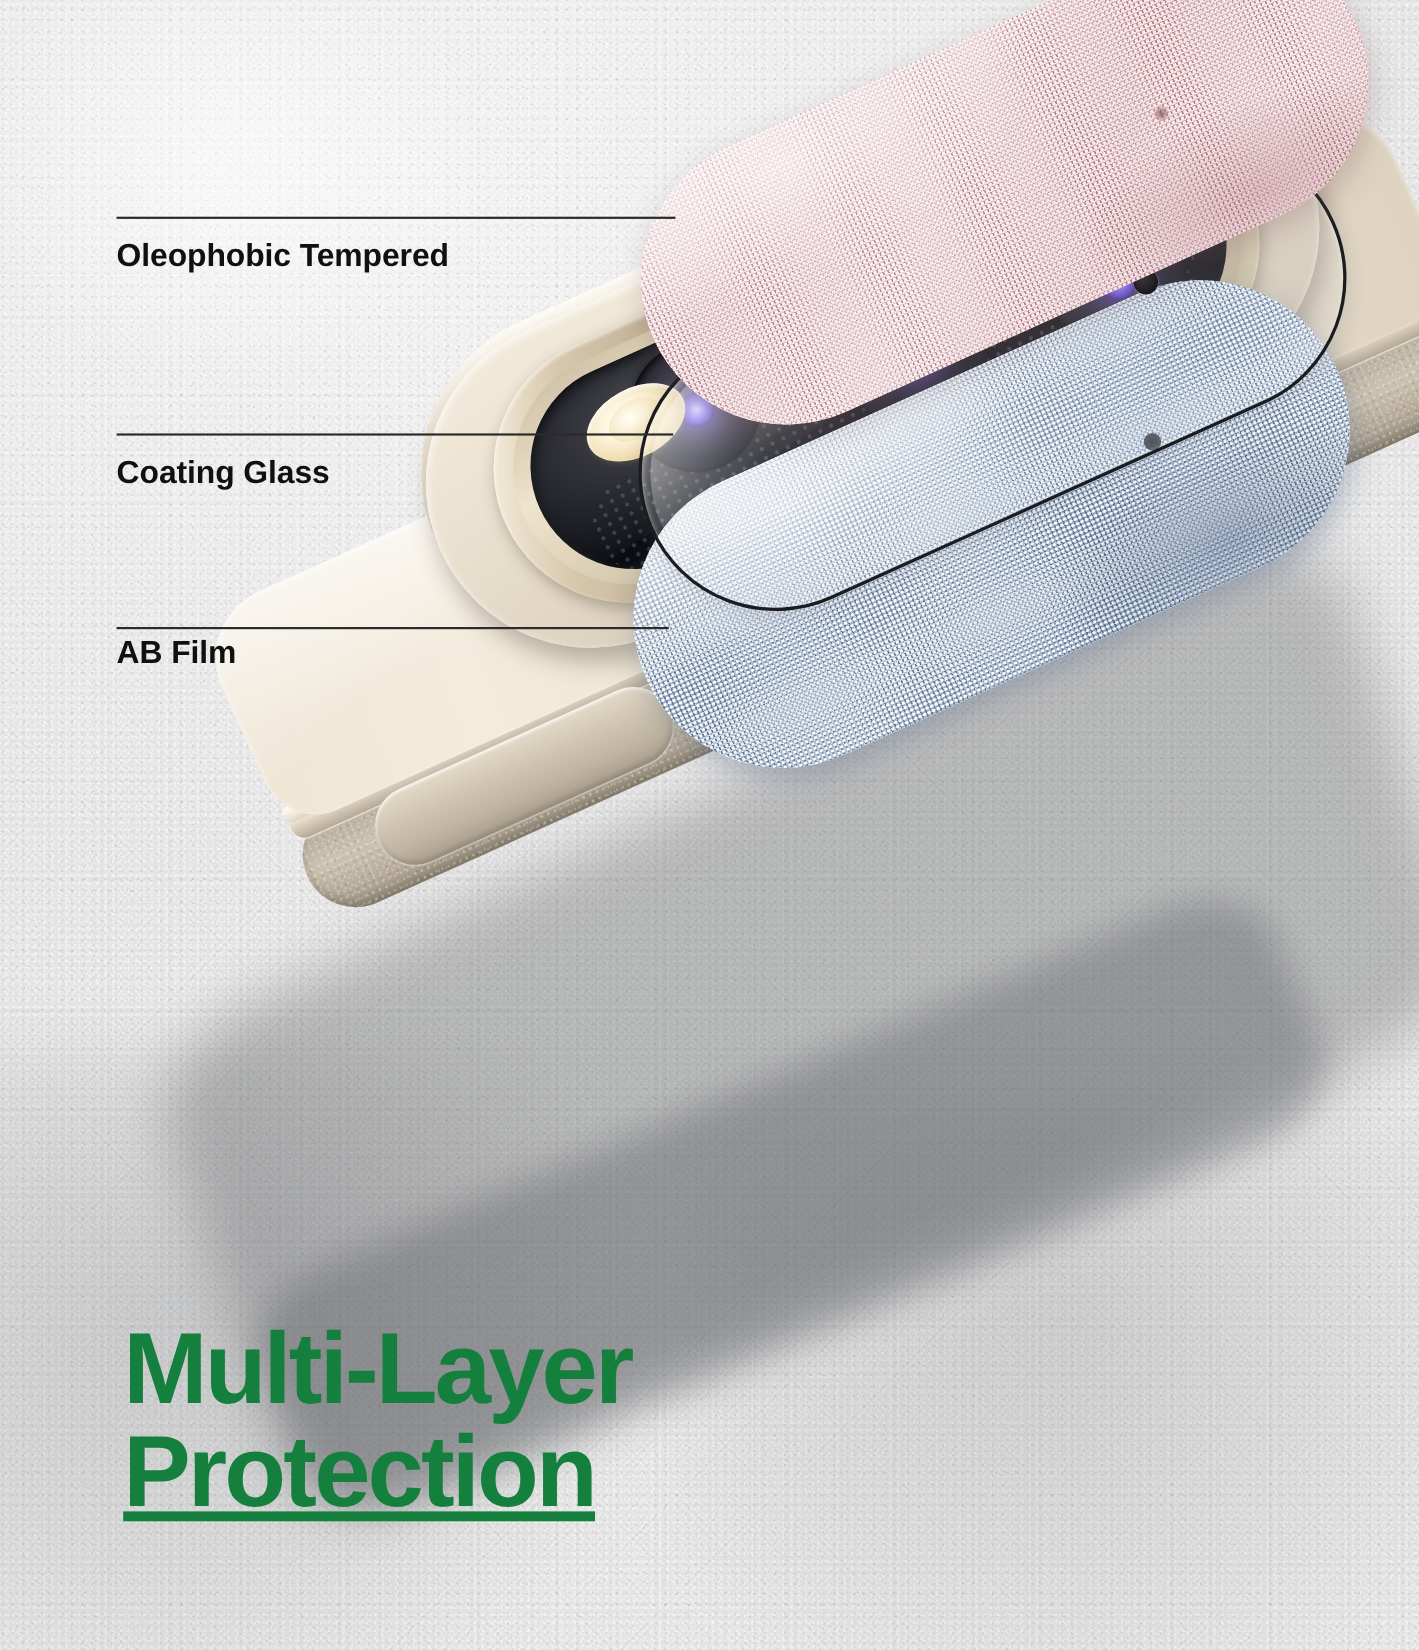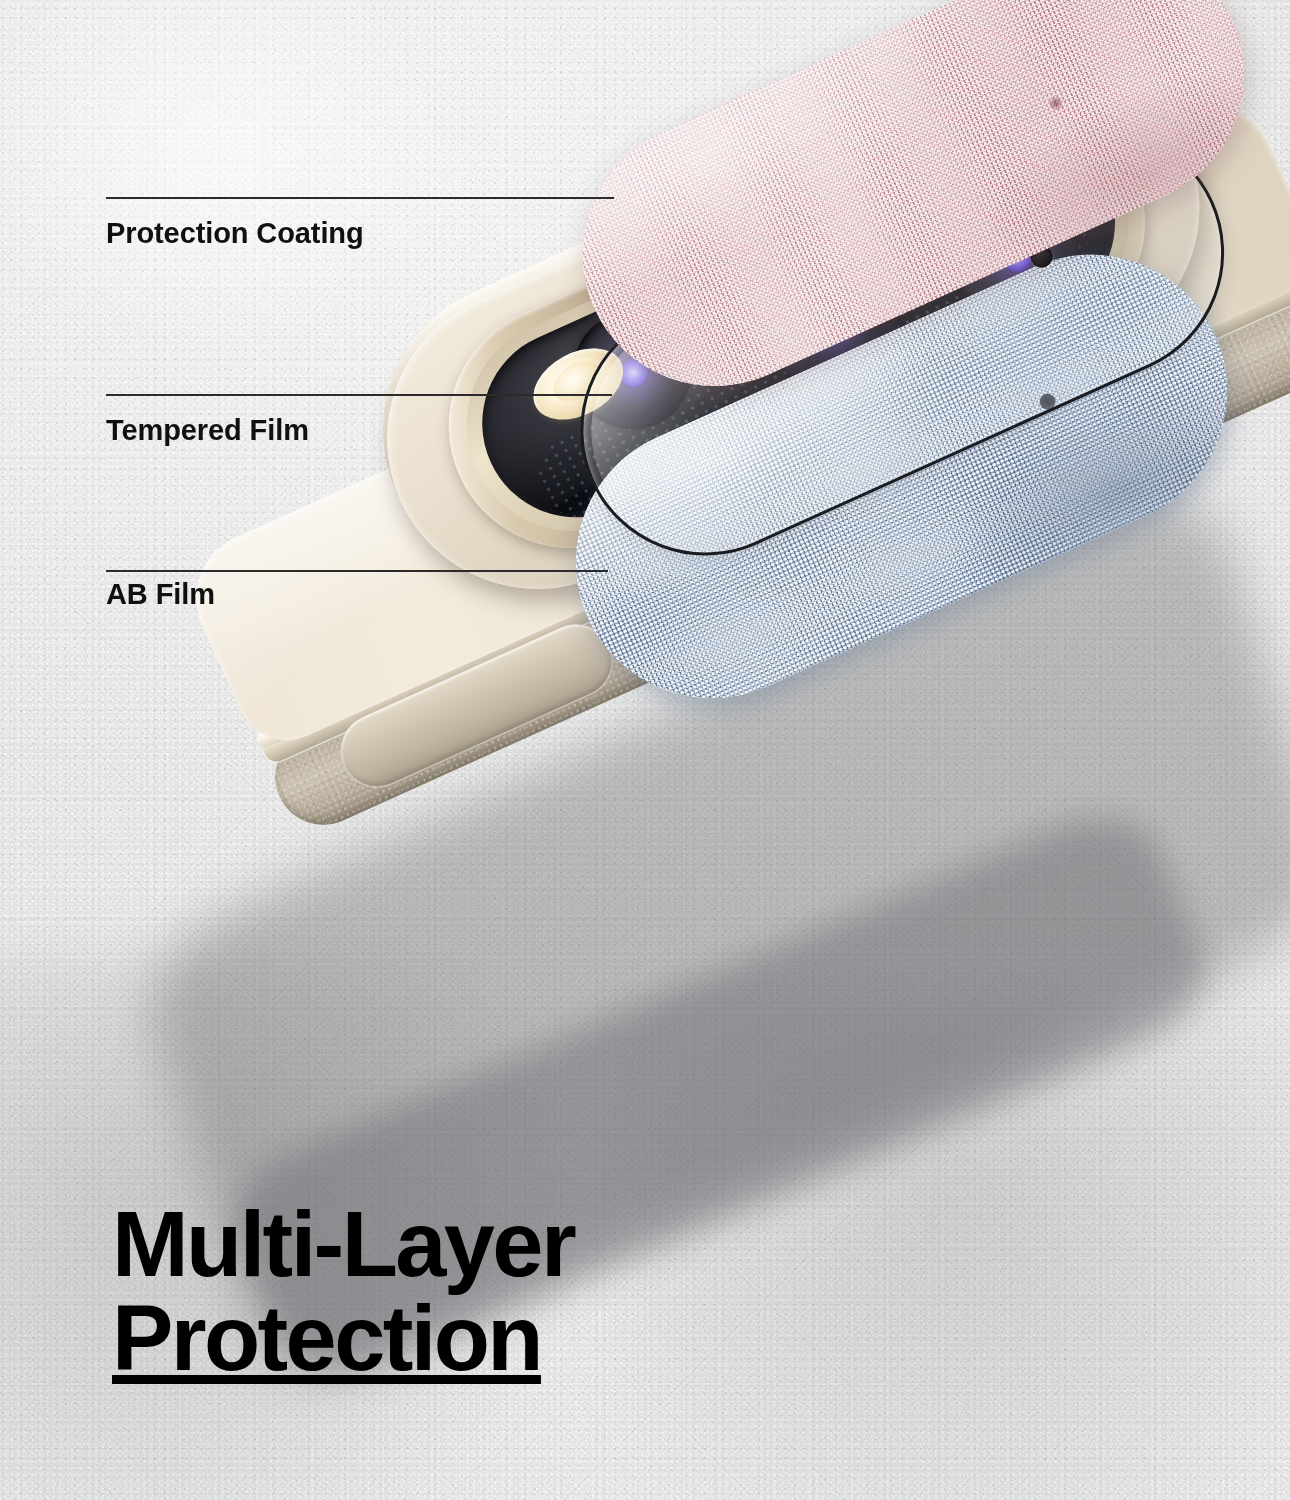--- a/index.html
+++ b/index.html
@@ -382,21 +382,21 @@
   #callout-tg  .lbl { top:20px; }
 
   #callout-ab  { left:106px; top:570px;  }
   #callout-ab  .rule{ width:502px; }
   #callout-ab  .lbl { top:8px; }
 
   
   #headline{
     position:absolute; left:112px; top:1198px;
     font-size:92px; font-weight:800; line-height:1.02;
-    color:#000000; letter-spacing:-2.6px;
+    color:#15803d; letter-spacing:-2.6px;
   }
   #headline .l2{ display:block;text-decoration:underline; }
 </style>
 </head>
 <body>
 
 <div id="stage">
 
   <div class="bg-base"></div>
   <div class="bg-grain"></div>
@@ -463,26 +463,26 @@
     <div class="layer-ol-body">
       <div class="mesh-pa"></div>
       <div class="mesh-pb"></div>
       <div class="mesh-phl"></div>
     </div>
     <div class="ol-hole"></div>
   </div>
 
   <div class="callout" id="callout-ol">
     <div class="rule"></div>
-    <div class="lbl">Protection Coating</div>
+    <div class="lbl">Oleophobic Tempered</div>
   </div>
 
   <div class="callout" id="callout-tg">
     <div class="rule"></div>
-    <div class="lbl">Tempered Film</div>
+    <div class="lbl">Coating Glass</div>
   </div>
 
   <div class="callout" id="callout-ab">
     <div class="rule"></div>
     <div class="lbl">AB Film</div>
   </div>
 
   <div id="headline">
     <span class="l1">Multi-Layer</span>
     <span class="l2">Protection</span>

